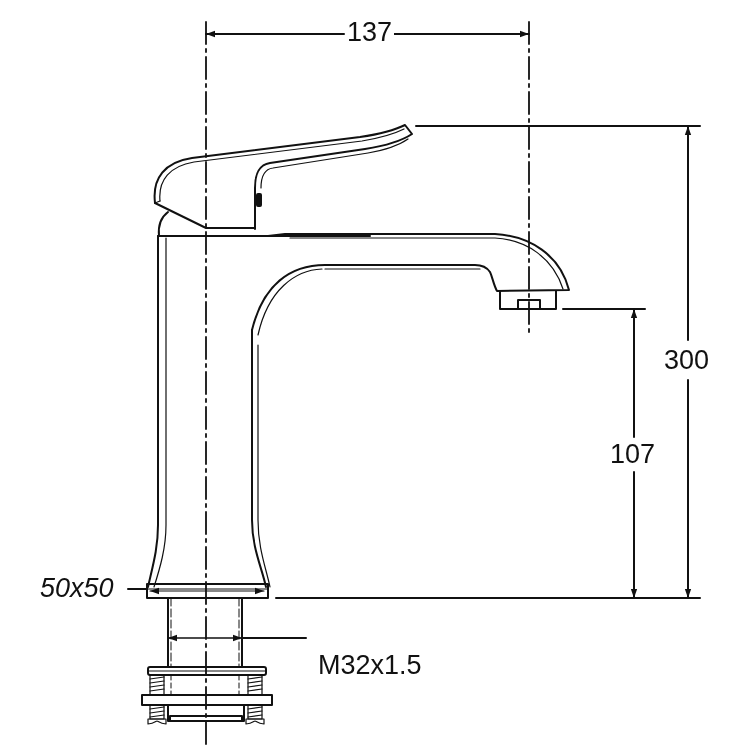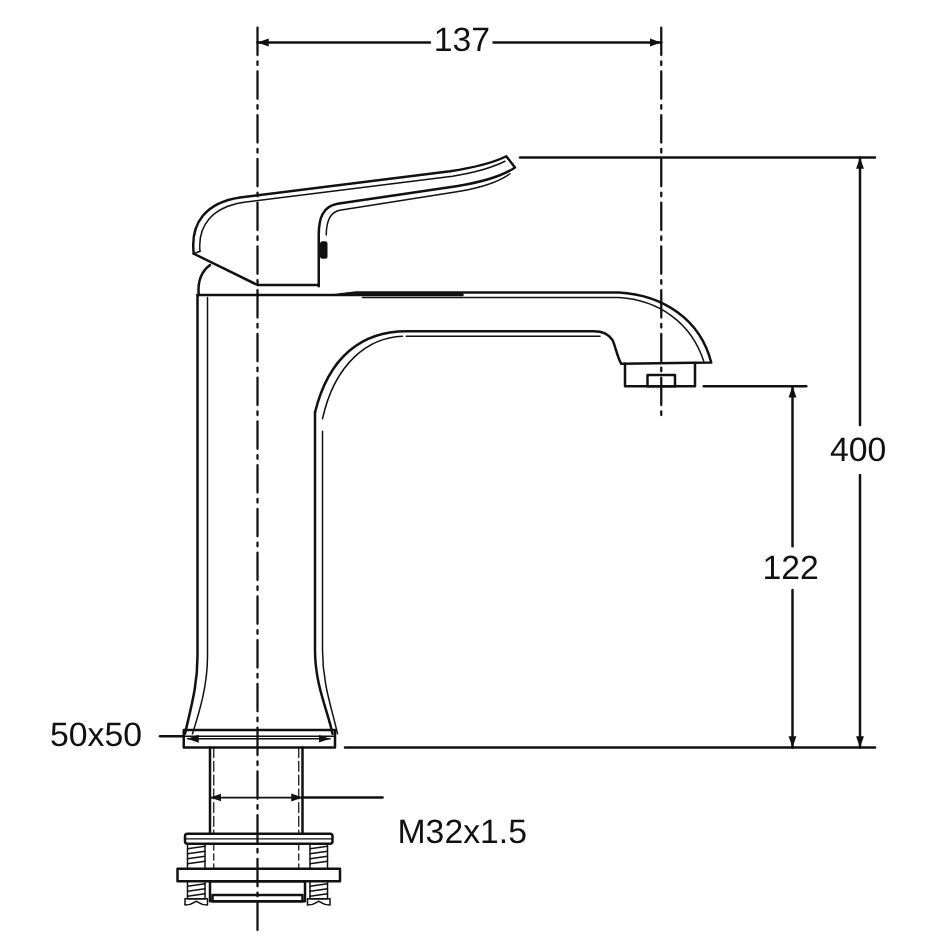--- a/index.html
+++ b/index.html
@@ -138,16 +138,16 @@
       <rect x="248" y="705" width="14" height="14"></rect>
       <line x1="248" y1="709" x2="262" y2="707"></line>
         <line x1="248" y1="713" x2="262" y2="711"></line>
       <line x1="248" y1="717" x2="262" y2="715"></line>
       <path d="M246,719 L264,719 L264,724 C258,724 256,721 255,721 C254,721 252,724 246,724 Z"></path>
     </g>
   </g>
 </svg>
 
 <div class="dim-label" style="left:345px; top:19px;">137</div>
-<div class="dim-label" style="left:662px; top:347px;">400</div>
-<div class="dim-label" style="left:608px; top:441px;">122</div>
-<div class="dim-label" style="left:38px; top:575px;">50x50</div>
+<div class="dim-label" style="left:662px; top:347px;">300</div>
+<div class="dim-label" style="left:608px; top:441px;">107</div>
+<div class="dim-label" style="left:38px; top:575px;font-style:italic;">50x50</div>
 <div class="dim-label" style="left:316px; top:652px;">M32x1.5</div>
 
 </body></html>

